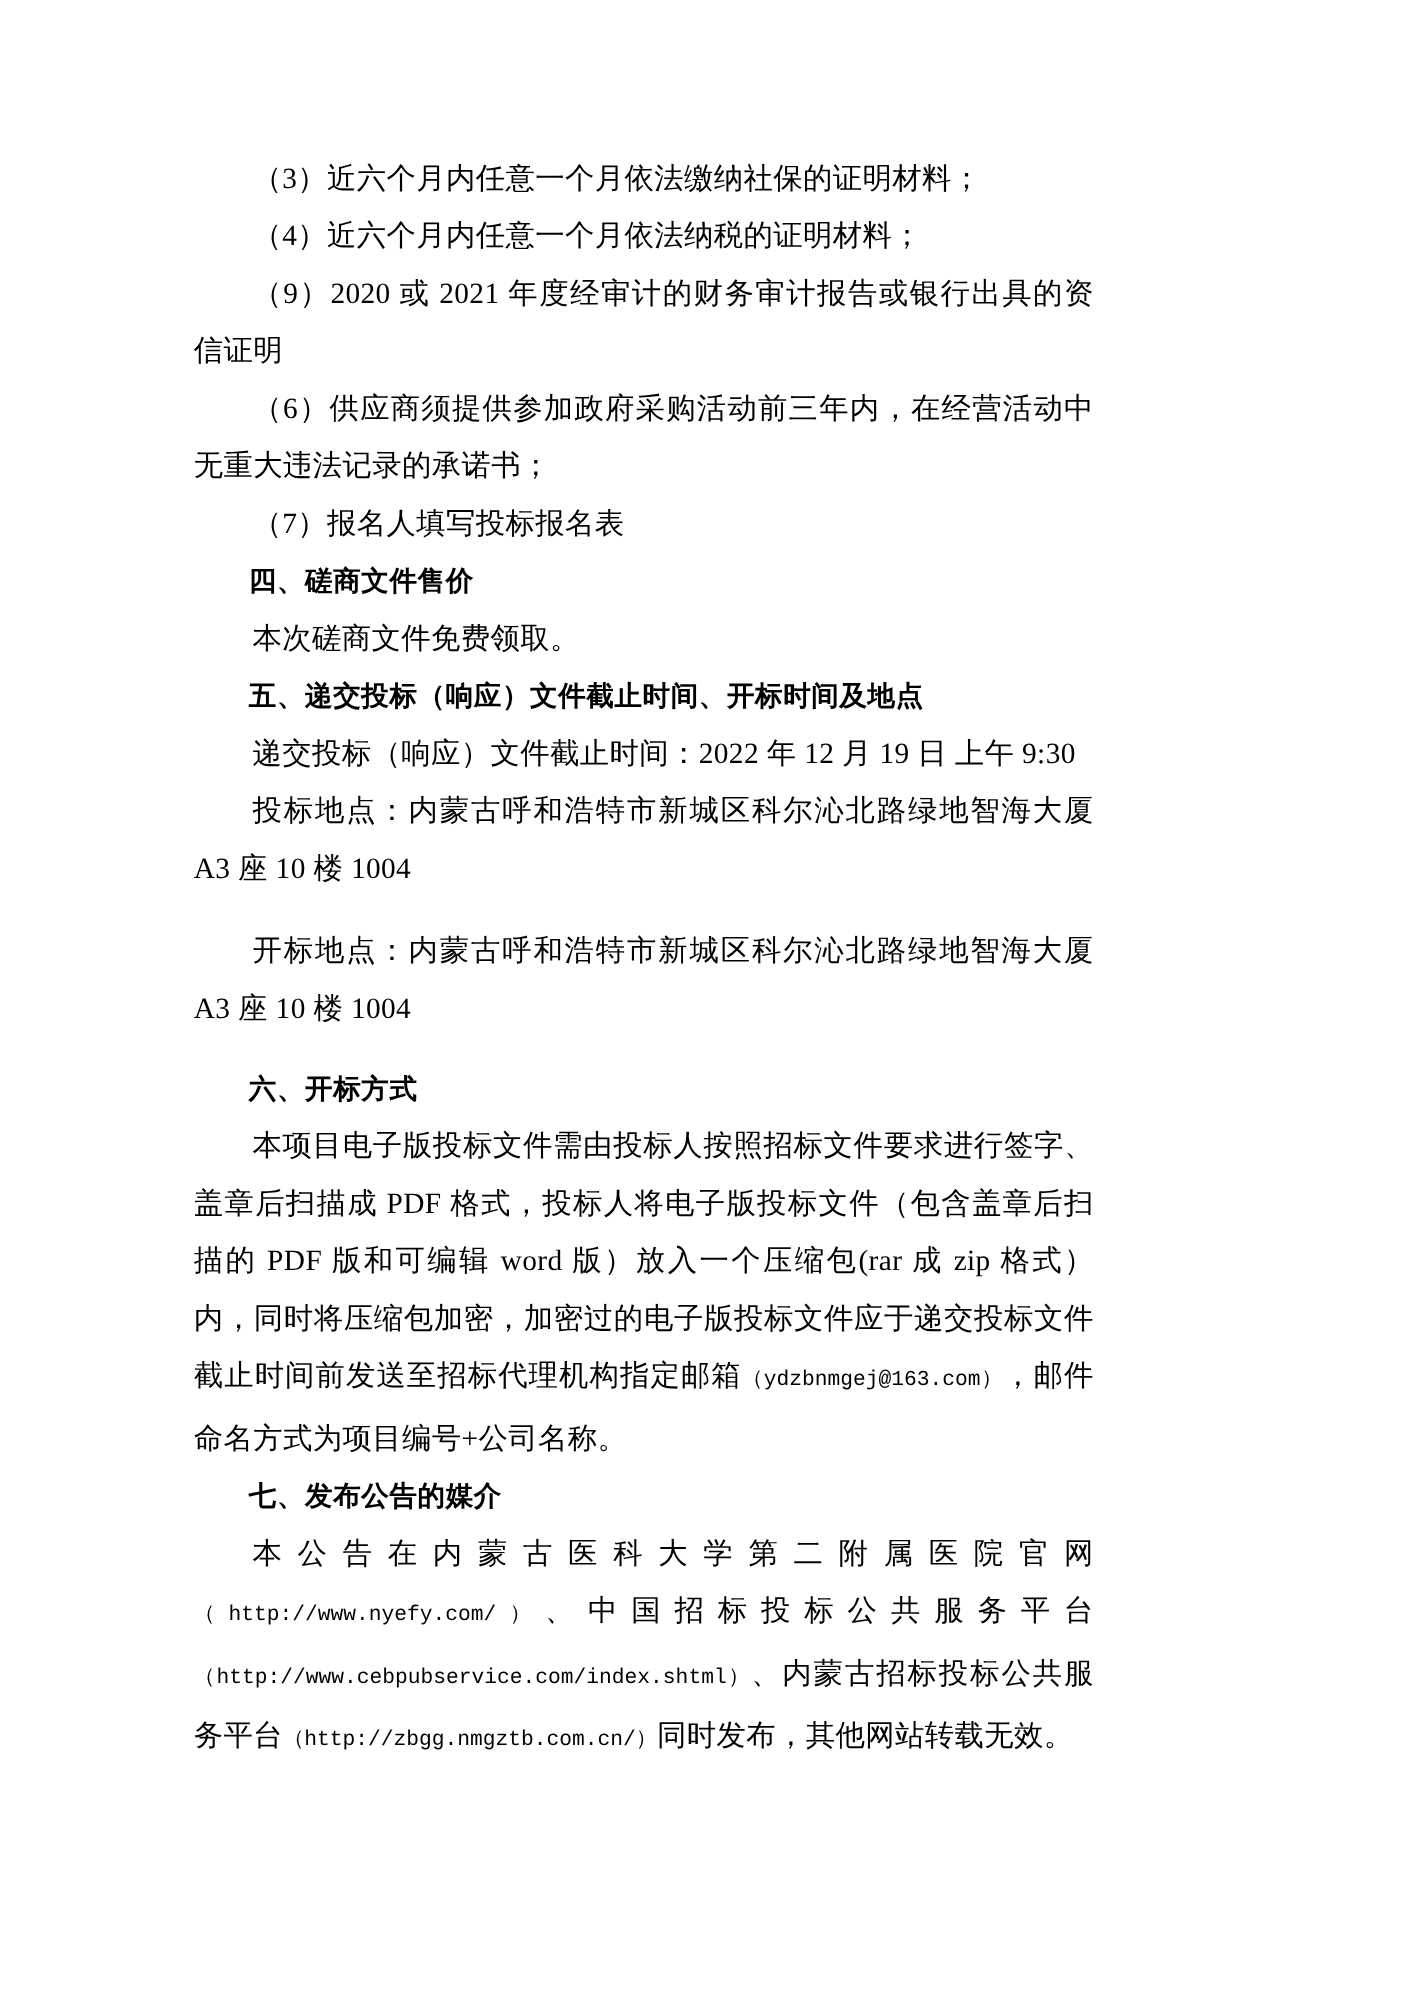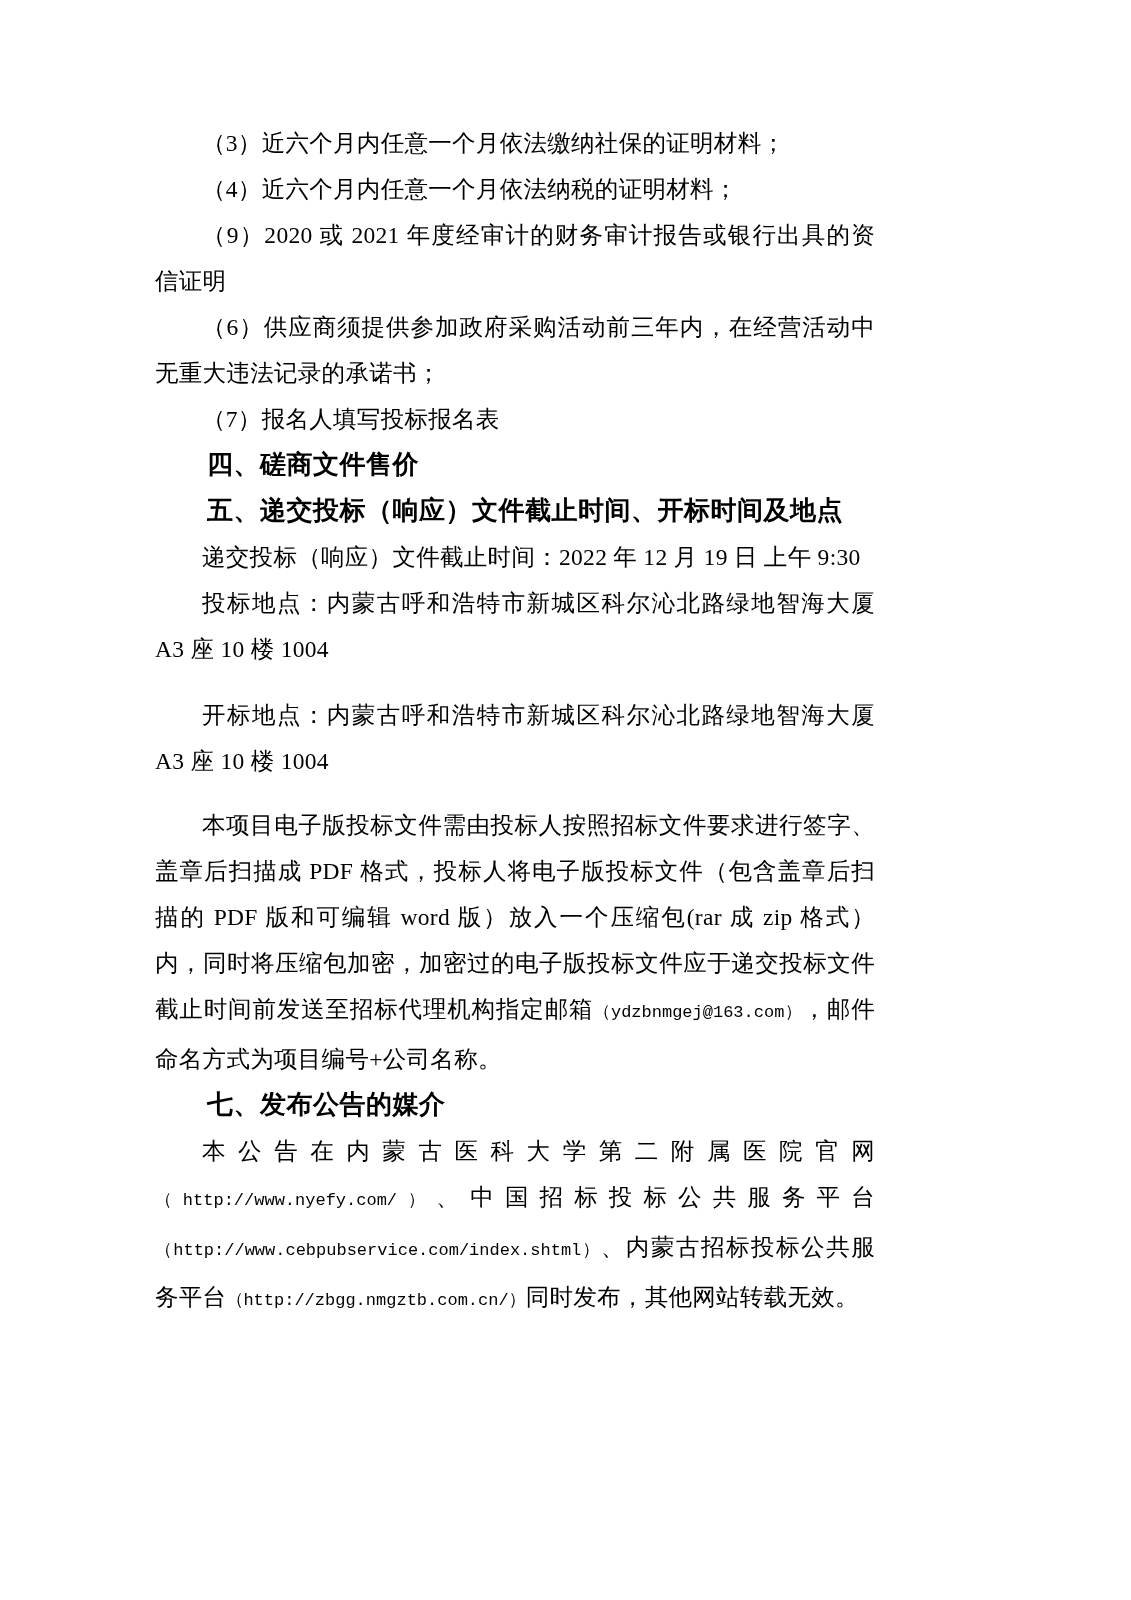--- a/index.html
+++ b/index.html
@@ -22,21 +22,21 @@
     line-height: 46px;
     text-align: justify;
     text-justify: inter-ideograph;
     letter-spacing: 0.3px;
   }
   .indent {
     text-indent: 2em;
   }
   .heading {
     font-weight: bold;
-    font-size: 26px;
+    font-size: 22px;
     line-height: 46px;
     text-indent: 2em;
     letter-spacing: 0.5px;
   }
   .heading-gap {
     margin-top: 14px;
   }
   .mono {
     font-family: "Liberation Mono", "DejaVu Sans Mono", monospace;
     font-size: 17px;
@@ -53,27 +53,29 @@
 
 <div class="page">
 
   <p class="body-text indent block">（3）近六个月内任意一个月依法缴纳社保的证明材料；</p>
   <p class="body-text indent block">（4）近六个月内任意一个月依法纳税的证明材料；</p>
   <p class="body-text indent block">（9）2020 或 2021 年度经审计的财务审计报告或银行出具的资信证明</p>
   <p class="body-text indent block">（6）供应商须提供参加政府采购活动前三年内，在经营活动中无重大违法记录的承诺书；</p>
   <p class="body-text indent block">（7）报名人填写投标报名表</p>
 
   <p class="heading block">四、磋商文件售价</p>
+  <p class="body-text indent block">本次磋商文件免费领取。</p>
 
   <p class="heading block">五、递交投标（响应）文件截止时间、开标时间及地点</p>
   <p class="body-text indent block">递交投标（响应）文件截止时间：2022 年 12 月 19 日  上午 9:30</p>
   <p class="body-text indent block">投标地点：内蒙古呼和浩特市新城区科尔沁北路绿地智海大厦 A3 座 10 楼 1004</p>
   <div class="spacer-sm"></div>
   <div class="spacer-sm"></div>
   <p class="body-text indent block">开标地点：内蒙古呼和浩特市新城区科尔沁北路绿地智海大厦 A3 座 10 楼 1004</p>
 
   <div class="spacer-md"></div>
+  <p class="heading block">六、开标方式</p>
   <p class="body-text indent block"><span>本项目电子版投标文件需由投标人按照招标文件要求进行签字、盖章后扫描成 PDF 格式，投标人将电子版投标文件（包含盖章后扫描的 PDF 版和可编辑 word 版）放入一个压缩包(rar 成 zip 格式）内，同时将压缩包加密，加密过的电子版投标文件应于递交投标文件截止时间前发送至招标代理机构指定邮箱</span><span class="mono">（ydzbnmgej@163.com）</span><span>，邮件命名方式为项目编号+公司名称。</span></p>
 
   <p class="heading heading-gap block">七、发布公告的媒介</p>
   <p class="body-text indent block"><span>本公告在内蒙古医科大学第二附属医院官网</span><span class="mono">（http://www.nyefy.com/）</span><span>、中国招标投标公共服务平台</span><span class="mono">（http://www.cebpubservice.com/index.shtml）</span><span>、内蒙古招标投标公共服务平台</span><span class="mono">（http://zbgg.nmgztb.com.cn/）</span><span>同时发布，其他网站转载无效。</span></p>
 
 </div>
 
 </body></html>

